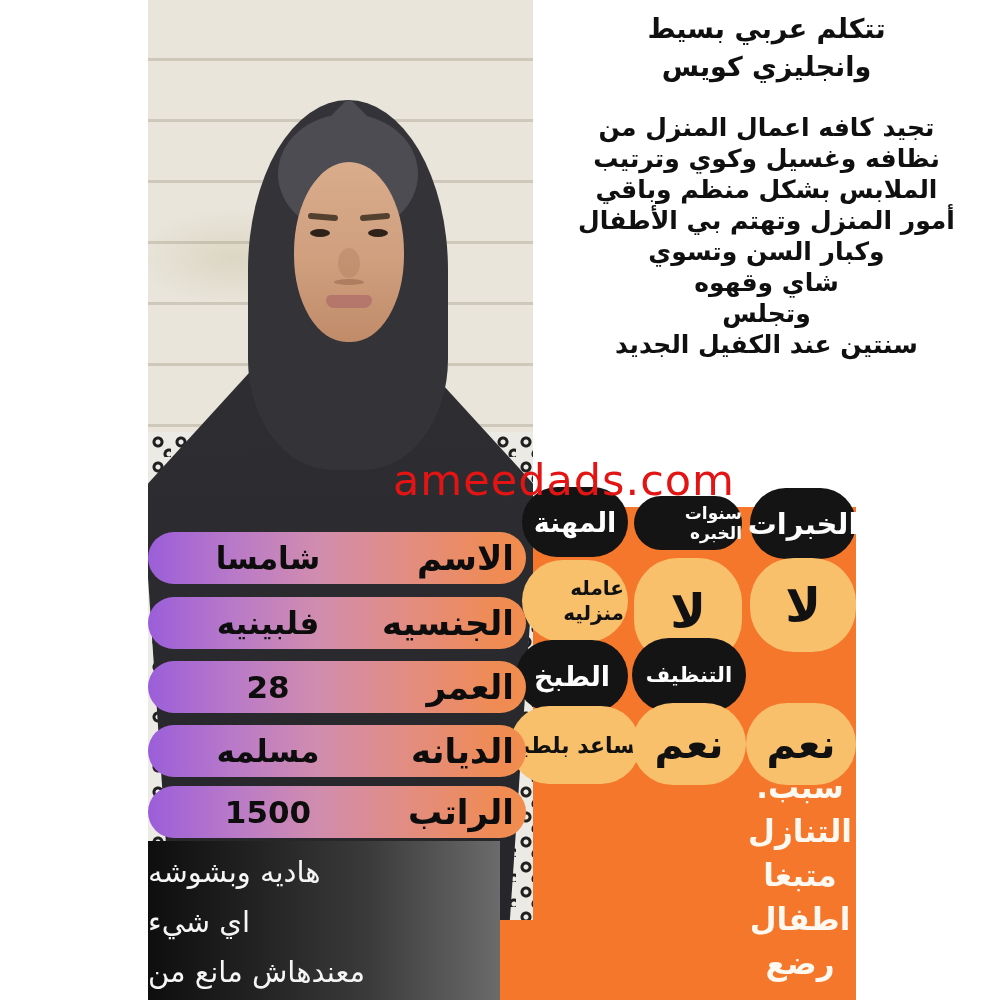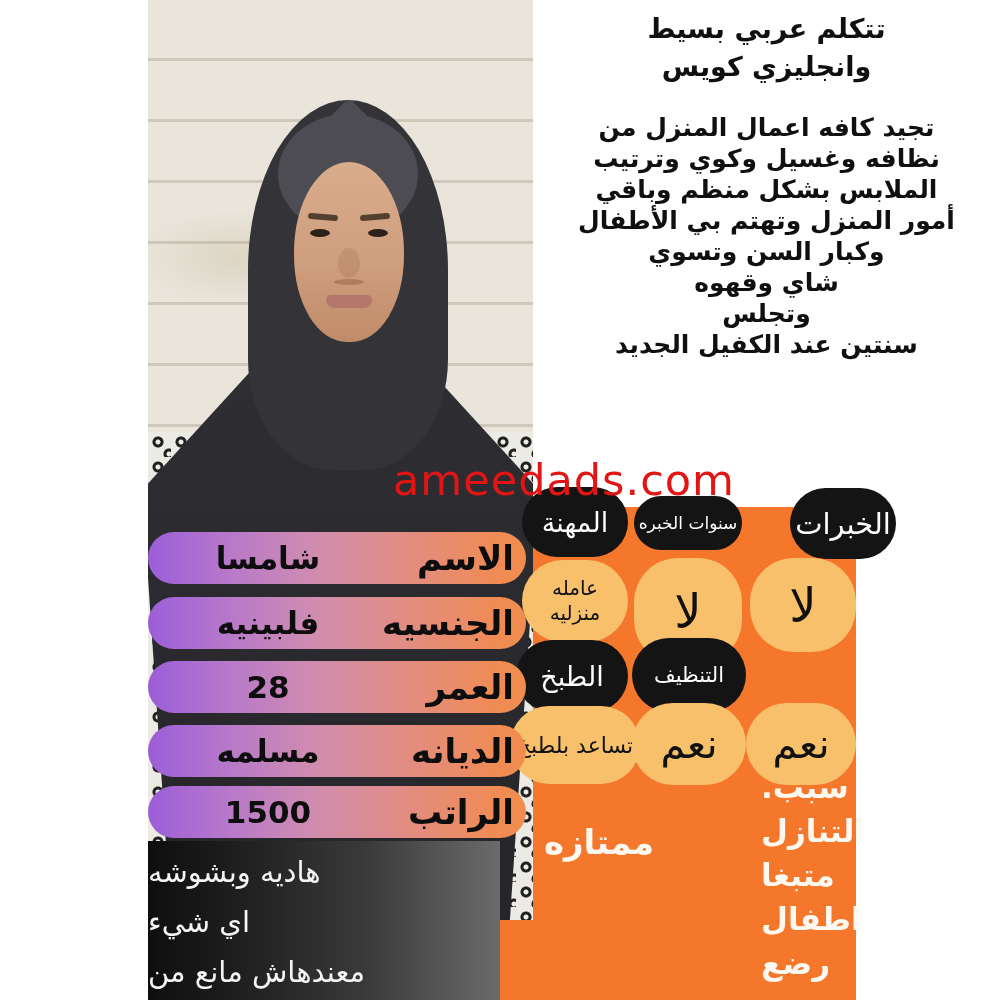--- a/index.html
+++ b/index.html
@@ -44,38 +44,38 @@
   .intro-top{margin-top:10px;font-size:27px;line-height:38px;}
   .intro-main{margin-top:26px;font-size:25px;line-height:31px;}
   .intro div{white-space:nowrap;}
 
   
   .watermark{position:absolute;left:393px;top:455px;font-size:43px;color:#e31414;z-index:40;letter-spacing:1px;}
 
   
   .skills-bg{position:absolute;left:500px;top:507px;width:356px;height:493px;background:#f5772b;z-index:4;}
   .skills{position:absolute;left:500px;top:507px;width:356px;height:493px;z-index:8;direction:rtl;}
-  .oval{position:absolute;display:flex;align-items:center;justify-content:center;text-align:center;font-weight:normal;}
+  .oval{position:absolute;display:flex;align-items:center;justify-content:center;text-align:right;font-weight:bold;}
   .oval.dark{background:#141414;color:#fdfdfd;border-radius:40px;}
   .oval.light{background:#f9c06c;color:#111;border-radius:44px;}
   .h-mehna{left:22px;top:-20px;width:106px;height:70px;font-size:27px;}
   .h-sanawat{left:134px;top:-11px;width:108px;height:54px;font-size:17px;}
-  .h-khibrat{left:250px;top:-19px;width:106px;height:71px;font-size:29px;margin-left:40px;}
+  .h-khibrat{left:250px;top:-19px;width:106px;height:71px;font-size:29px;}
   .v-amela{left:22px;top:53px;width:106px;height:82px;font-size:20px;line-height:25px;padding:0 4px;box-sizing:border-box;}
   .v-la2{left:134px;top:51px;width:108px;height:106px;font-size:48px;}
   .v-la1{left:250px;top:51px;width:106px;height:94px;font-size:48px;}
   .h-tabkh{left:16px;top:133px;width:112px;height:72px;font-size:27px;}
   .h-tandheef{left:132px;top:131px;width:114px;height:74px;font-size:21px;}
   .h-reaya{left:246px;top:133px;width:110px;height:70px;font-size:17px;}
   .v-tusaed{left:10px;top:199px;width:130px;height:78px;font-size:22px;white-space:nowrap;}
   .v-naam2{left:132px;top:196px;width:114px;height:82px;font-size:40px;}
   .v-naam1{left:246px;top:196px;width:110px;height:82px;font-size:40px;}
   .rating{position:absolute;left:34px;top:315px;width:130px;text-align:center;color:#fff8ee;font-weight:bold;font-size:34px;}
-  .reason{position:absolute;left:244px;top:258px;width:112px;text-align:left;color:#fdf8f0;font-weight:bold;
-    font-size:31px;line-height:44px;margin-left:17px;}
+  .reason{position:absolute;left:244px;top:258px;width:112px;text-align:center;color:#fdf8f0;font-weight:bold;
+    font-size:31px;line-height:44px;}
 
   
   .pill{position:absolute;left:148px;width:378px;height:52px;border-radius:26px;z-index:12;direction:rtl;
     background:linear-gradient(90deg,#9b5ed9 0%,#b879c9 22%,#d18dae 45%,#e28d83 68%,#ef8b54 92%,#f28d4e 100%);}
   .p1{top:532px;} .p2{top:597px;} .p3{top:661px;} .p4{top:725px;} .p5{top:786px;}
   .pill-label{position:absolute;right:12px;top:50%;transform:translateY(-50%);font-weight:bold;font-size:34px;color:#0d0d0d;white-space:nowrap;}
   .pill-value{position:absolute;left:20px;width:200px;text-align:center;top:50%;transform:translateY(-50%);
     font-weight:bold;font-size:31px;color:#0d0d0d;white-space:nowrap;}
 
   
@@ -131,21 +131,20 @@
     <div class="oval dark h-sanawat">سنوات الخبره</div>
     <div class="oval dark h-khibrat">الخبرات</div>
     <div class="oval light v-amela">عامله منزليه</div>
     <div class="oval light v-la2">لا</div>
     <div class="oval light v-la1">لا</div>
     <div class="oval dark h-tabkh">الطبخ</div>
     <div class="oval dark h-tandheef">التنظيف</div>
     <div class="oval light v-tusaed">تساعد بلطبخ</div>
     <div class="oval light v-naam2">نعم</div>
     <div class="oval light v-naam1">نعم</div>
-    <div class="rating">ممتازه</div>
     <div class="reason">
       <div>سبب.</div>
       <div>التنازل</div>
       <div>متبغا</div>
       <div>اطفال</div>
       <div>رضع</div>
     </div>
   </div>
 
   <div class="pill p1">

